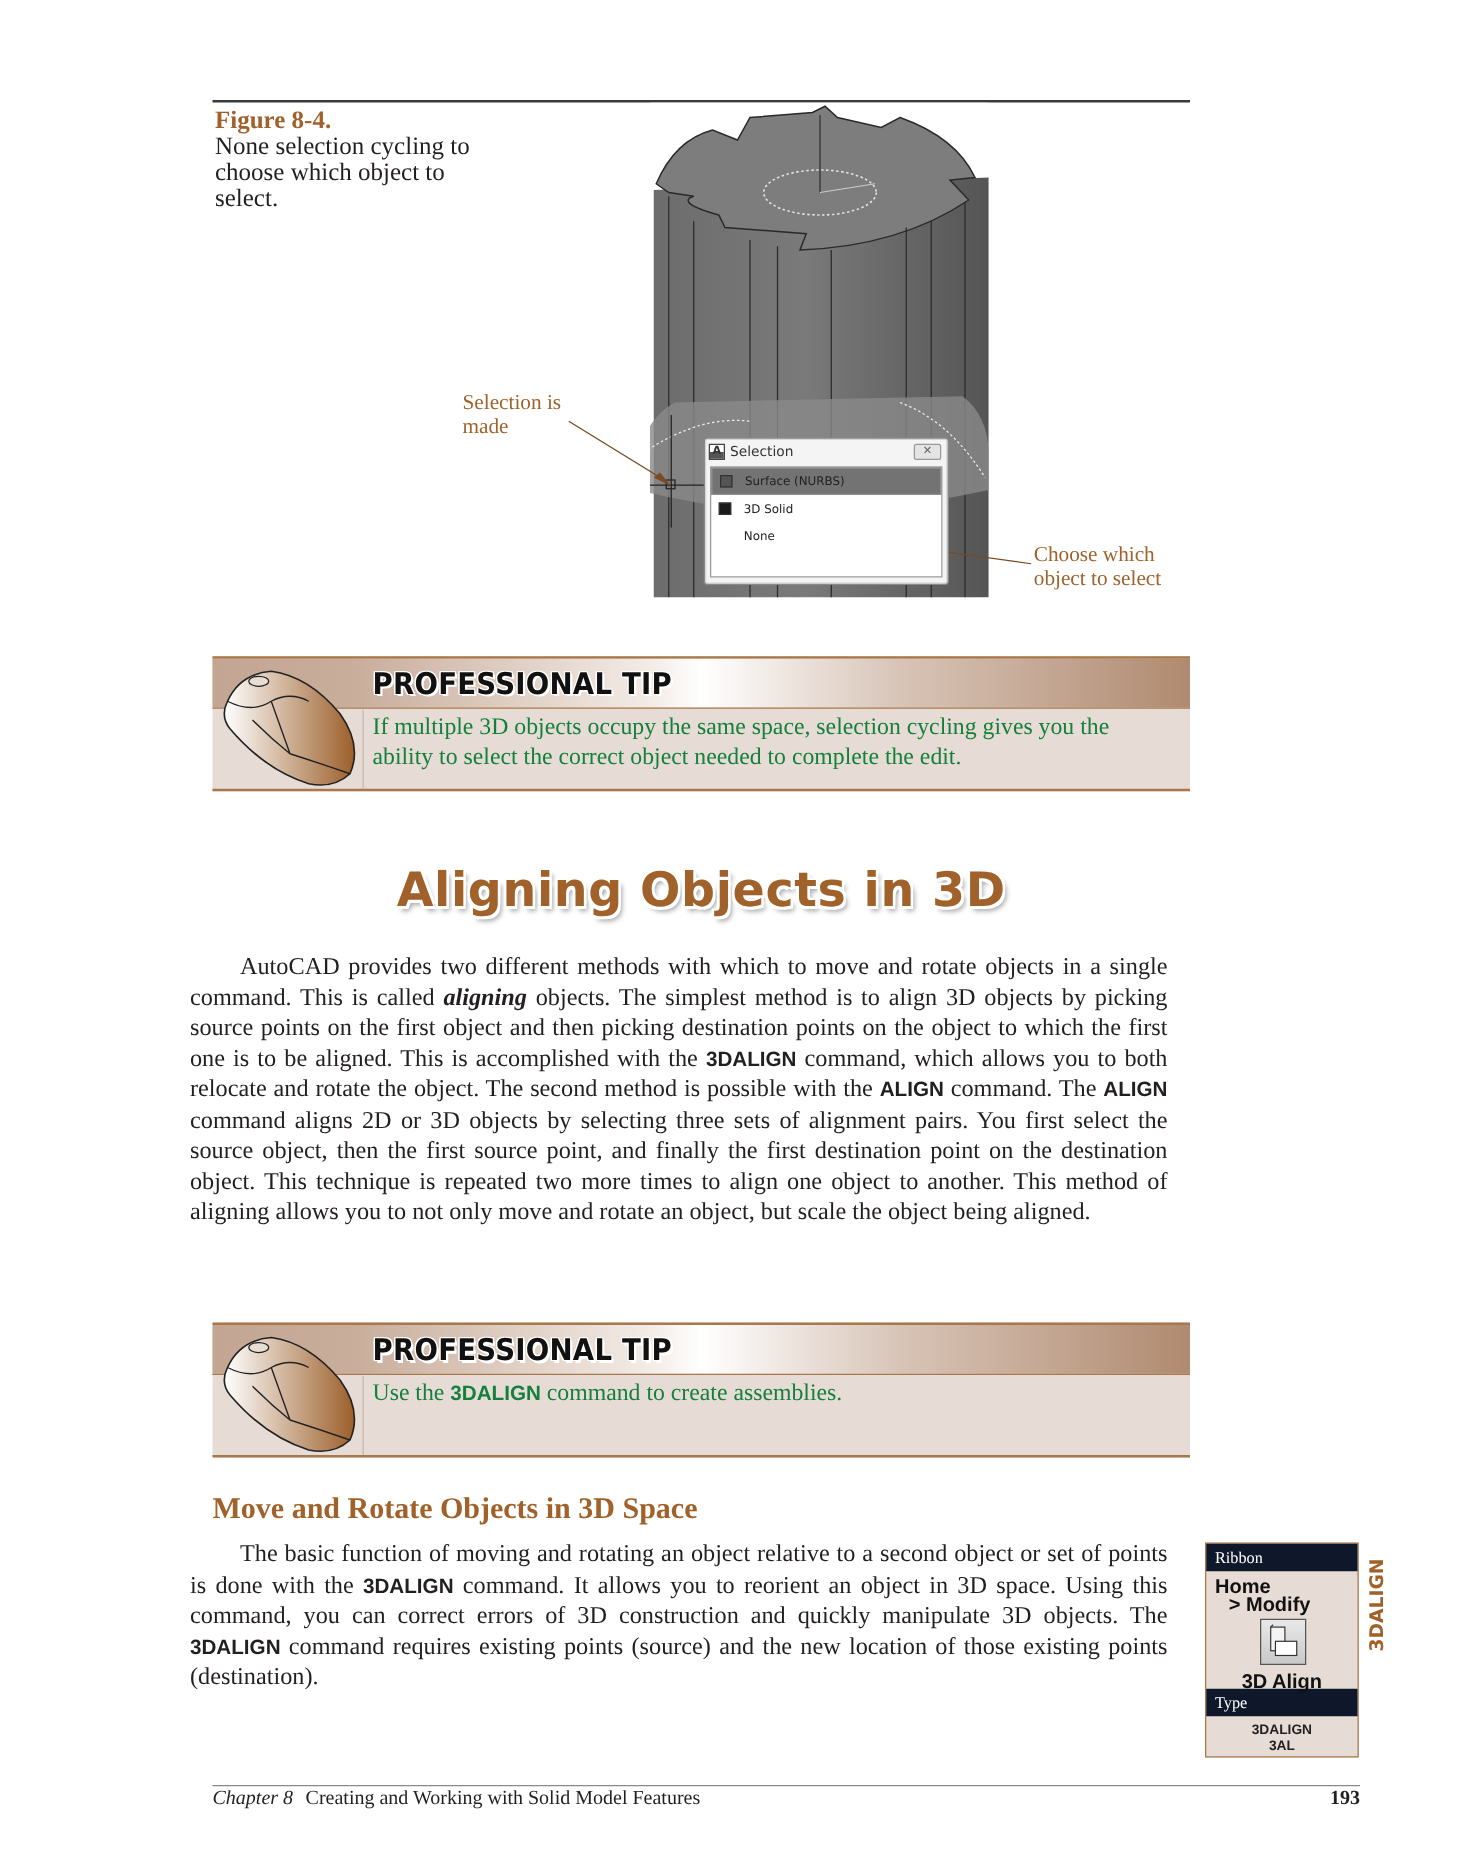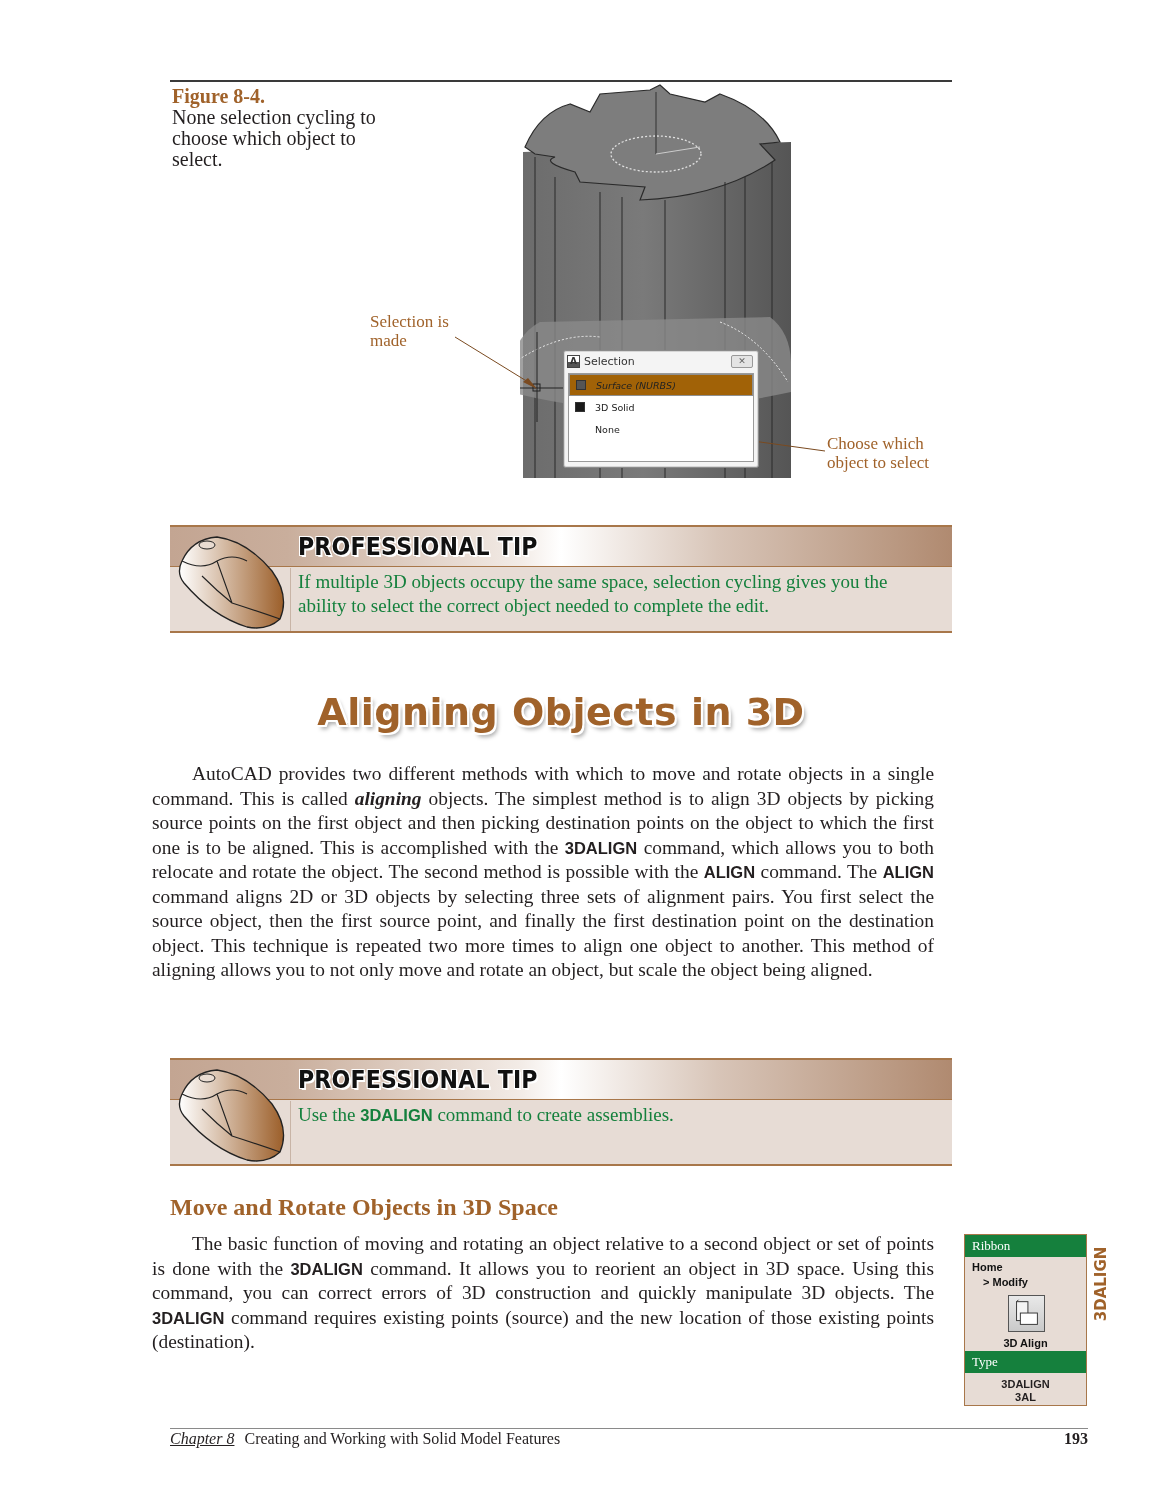--- a/index.html
+++ b/index.html
@@ -16,21 +16,21 @@
   .callout { position: absolute; color: #a0622a; font-size: 17px; line-height: 19px; }
   .callout-sel { left: 370px; top: 312px; width: 84px; text-align: left; }
   .callout-choose { left: 827px; top: 434px; width: 130px; }
 
   .sel-dialog { position: absolute; left: 563px; top: 350px; width: 196px; height: 118px; background: #f4f4f4; border: 1px solid #8a8a8a; border-radius: 3px; box-shadow: 0 0 0 1px #d6d6d6 inset; }
   .sel-title { height: 20px; display: flex; align-items: center; padding-left: 3px; font-family: "DejaVu Sans", sans-serif; font-size: 11px; color: #333; }
   .sel-title .app-icon { width: 13px; height: 13px; border: 1px solid #444; background: linear-gradient(#fff 50%, #555 50%); font-size: 9px; line-height: 10px; text-align: center; font-weight: bold; margin-right: 4px; }
   .sel-title .close-btn { margin-left: auto; margin-right: 5px; width: 22px; height: 13px; border: 1px solid #999; border-radius: 2px; background: #e4e4e4; font-size: 9px; line-height: 11px; text-align: center; color: #666; }
   .sel-body { position: absolute; left: 4px; top: 22px; right: 4px; bottom: 5px; background: #ffffff; border: 1px solid #9a9a9a; }
   .sel-item { height: 22px; display: flex; align-items: center; padding-left: 6px; font-family: "DejaVu Sans", sans-serif; font-size: 9.5px; color: #222; }
-  .sel-item.active { background: #a16207; border: 1px solid #8f8f8f; font-style: italic; }
+  .sel-item.active { background: #737373; border: 1px solid #8f8f8f; }
   .sel-item .sw { width: 10px; height: 10px; margin-right: 10px; border: 1px solid #333; }
   .sel-item .sw.none { border: none; background: transparent; }
 
   
   .tip { position: absolute; left: 170px; width: 782px; border-top: 2px solid #a8774a; border-bottom: 2px solid #a8774a; background: #e7dcd5; padding-left: 15px; }
   .tip .tip-head { position: absolute; left: 0; top: 0; right: 0; height: 40px; background: linear-gradient(90deg, #c3a592 0%, #c9ae9c 15%, #f3ece7 45%, #ffffff 50%, #d8c5b8 70%, #b08a70 100%); border-bottom: 1px solid #a8774a; }
   .tip .tip-title { position: absolute; left: 128px; top: 6px; font-family: "DejaVu Sans", sans-serif; font-weight: bold; font-size: 24px; letter-spacing: 0.2px; color: #111; text-shadow: -1px -1px 0 #fff, 1px -1px 0 #fff, -1px 1px 0 #fff, 1px 1px 0 #fff, 2px 2px 0 #fff; transform: scaleX(0.92); transform-origin: left; }
   .tip .tip-text { position: absolute; left: 128px; top: 43px; right: 20px; font-size: 19px; line-height: 24px; color: #15803d; }
   .tip .mouse { position: absolute; left: 2px; top: 4px; width: 118px; height: 104px; }
   .tip .divider-v { position: absolute; left: 120px; top: 0; bottom: 0; width: 1px; background: #c8b4a6; }
@@ -40,34 +40,34 @@
   
   .h1 { position: absolute; left: 170px; top: 690px; width: 782px; text-align: center; font-family: "DejaVu Sans", sans-serif; font-weight: bold; font-size: 38px; color: #a0622a; letter-spacing: 0.5px; text-shadow: -2px -2px 0 #fff, 2px -2px 0 #fff, -2px 2px 0 #fff, 2px 2px 0 #fff, 3px 4px 4px rgba(0,0,0,0.35); }
 
   .body-text { position: absolute; left: 152px; width: 782px; font-size: 19.4px; line-height: 24.5px; text-align: justify; color: #231f20; }
   .body-text .indent { display: inline-block; width: 40px; }
 
   .h2 { position: absolute; left: 170px; top: 1194px; font-weight: bold; font-size: 24px; color: #a0622a; }
 
   
   .qa-box { position: absolute; left: 964px; top: 1234px; width: 123px; height: 172px; border: 1px solid #a8774a; background: #e7dcd5; }
-  .qa-head { height: 22px; background: #15803d; color: #fff; font-size: 13px; line-height: 22px; padding-left: 7px; }
-  .qa-body { height: 94px; position: relative; font-family: "Liberation Sans", "DejaVu Sans", sans-serif; font-weight: bold; font-size: 11px; color: #111; }
+  .qa-head { height: 22px; background: #0f172a; color: #fff; font-size: 13px; line-height: 22px; padding-left: 7px; }
+  .qa-body { height: 94px; position: relative; font-family: "Liberation Sans", "DejaVu Sans", sans-serif; font-weight: bold; font-size: 16px; color: #111; }
   .qa-path1 { position: absolute; left: 7px; top: 4px; }
   .qa-path2 { position: absolute; left: 18px; top: 19px; }
   .qa-icon { position: absolute; left: 43px; top: 38px; width: 37px; height: 37px; border: 1px solid #555; background: linear-gradient(#e9e9e9, #c9c9c9); }
   .qa-cmd { position: absolute; left: 0; right: 0; top: 80px; text-align: center; }
   .qa-type { text-align: center; font-family: "Liberation Sans", "DejaVu Sans", sans-serif; font-weight: bold; font-size: 11px; line-height: 13px; padding-top: 5px; }
 
   .side-tab { position: absolute; left: 1090px; top: 1234px; width: 22px; height: 100px; }
   .side-tab span { position: absolute; left: 50%; top: 50%; transform: translate(-50%, -50%) rotate(-90deg); font-family: "DejaVu Sans", sans-serif; font-weight: bold; font-size: 15px; color: #a0622a; white-space: nowrap; }
 
   .footer-rule { position: absolute; left: 170px; top: 1428px; width: 918px; height: 1px; background: #8a8a8a; }
   .footer-chap { position: absolute; left: 170px; top: 1430px; font-size: 16px; }
-  .footer-chap i { margin-right: 10px; text-decoration: underline; }
+  .footer-chap i { margin-right: 10px; }
   .footer-page { position: absolute; left: 1050px; top: 1430px; width: 38px; text-align: right; font-weight: bold; font-size: 16px; }
 </style>
 </head>
 <body>
 
 <div class="top-rule"></div>
 
 <div class="fig-caption">
   <span class="fig-num">Figure 8-4.</span>
   <span>None selection cycling to choose which object to select.</span>

